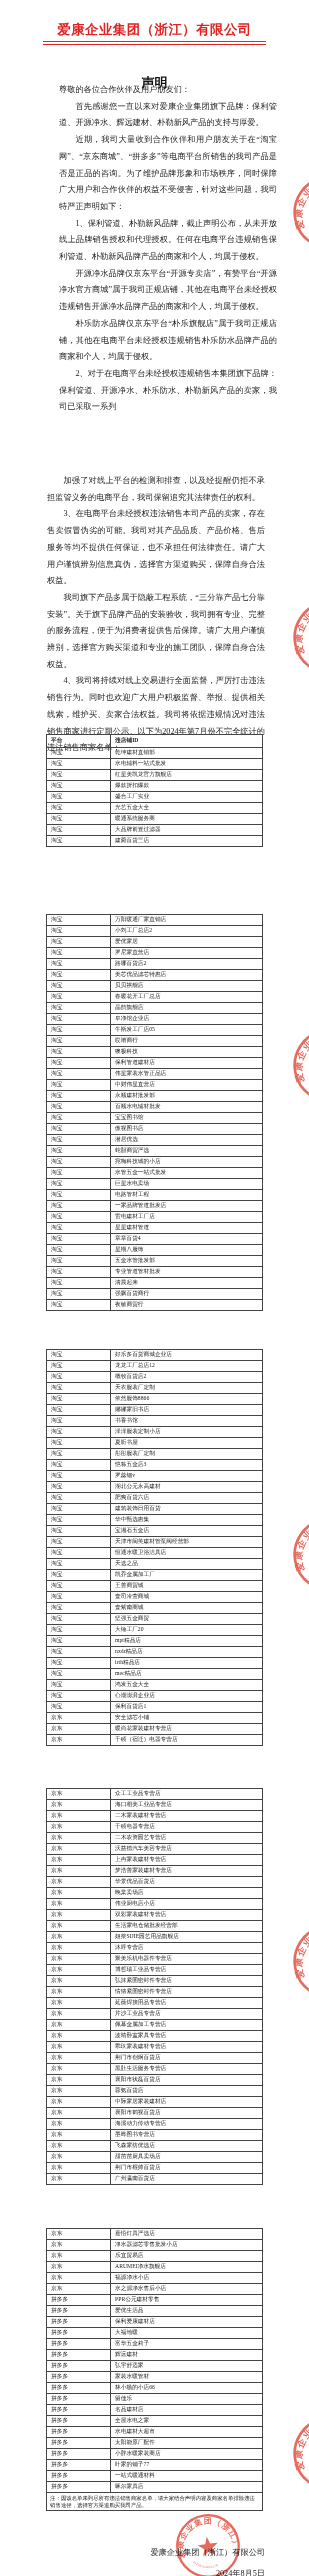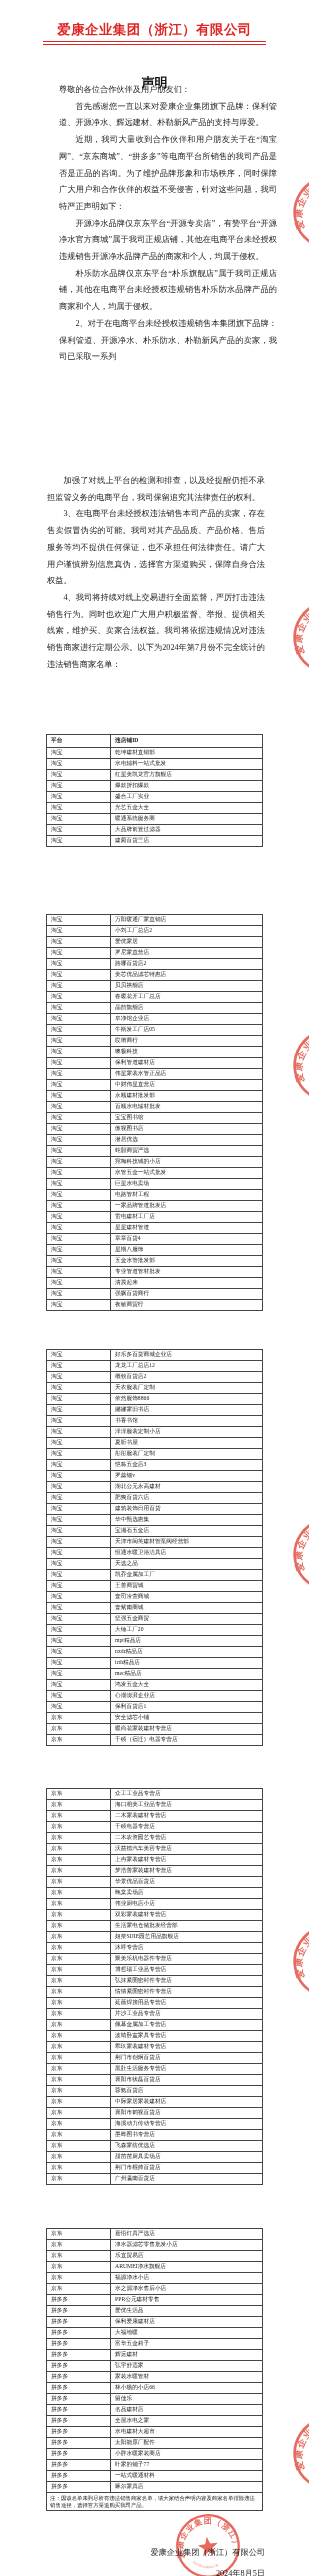--- a/index.html
+++ b/index.html
@@ -54,35 +54,37 @@
 <div class="abs" id="stmt-title">声明</div>
 
 <div class="textblock" id="page1-text">
 
     <p class="para noindent">尊敬的各位合作伙伴及用户朋友们：</p>
 
     <p class="para indent">首先感谢您一直以来对爱康企业集团旗下品牌：保利管道、开源净水、辉远建材、朴勒新风产品的支持与厚爱。</p>
 
     <p class="para indent">近期，我司大量收到合作伙伴和用户朋友关于在“淘宝网”、“京东商城”、“拼多多”等电商平台所销售的我司产品是否是正品的咨询。为了维护品牌形象和市场秩序，同时保障广大用户和合作伙伴的权益不受侵害，针对这些问题，我司特严正声明如下：</p>
 
+    <p class="para indent">1、保利管道、朴勒新风品牌，截止声明公布，从未开放线上品牌销售授权和代理授权。任何在电商平台违规销售保利管道、朴勒新风品牌产品的商家和个人，均属于侵权。</p>
 
     <p class="para indent">开源净水品牌仅京东平台“开源专卖店”，有赞平台“开源净水官方商城”属于我司正规店铺，其他在电商平台未经授权违规销售开源净水品牌产品的商家和个人，均属于侵权。</p>
 
     <p class="para indent">朴乐防水品牌仅京东平台“朴乐旗舰店”属于我司正规店铺，其他在电商平台未经授权违规销售朴乐防水品牌产品的商家和个人，均属于侵权。</p>
 
     <p class="para indent">2、对于在电商平台未经授权违规销售本集团旗下品牌：保利管道、开源净水、朴乐防水、朴勒新风产品的卖家，我司已采取一系列</p>
   </div>
 
 <div class="textblock" id="page2-text">
 
 
     <p class="para indent">加强了对线上平台的检测和排查，以及经提醒仍拒不承担监管义务的电商平台，我司保留追究其法律责任的权利。</p>
 
     <p class="para indent">3、在电商平台未经授权违法销售本司产品的卖家，存在售卖假冒伪劣的可能。我司对其产品品质、产品价格、售后服务等均不提供任何保证，也不承担任何法律责任。请广大用户谨慎辨别信息真伪，选择官方渠道购买，保障自身合法权益。</p>
 
+    <p class="para indent">我司旗下产品多属于隐蔽工程系统，“三分靠产品七分靠安装”。关于旗下品牌产品的安装验收，我司拥有专业、完整的服务流程，便于为消费者提供售后保障。请广大用户谨慎辨别，选择官方购买渠道和专业的施工团队，保障自身合法权益。</p>
 
     <p class="para indent">4、我司将持续对线上交易进行全面监督，严厉打击违法销售行为。同时也欢迎广大用户积极监督、举报、提供相关线索，维护买、卖家合法权益。我司将依据违规情况对违法销售商家进行定期公示。以下为2024年第7月份不完全统计的违法销售商家名单：</p>
   </div>
 
 <table class="blk" id="t1">
   <colgroup>
       <col style="width:64px">
       <col>
     </colgroup>
   <thead>

